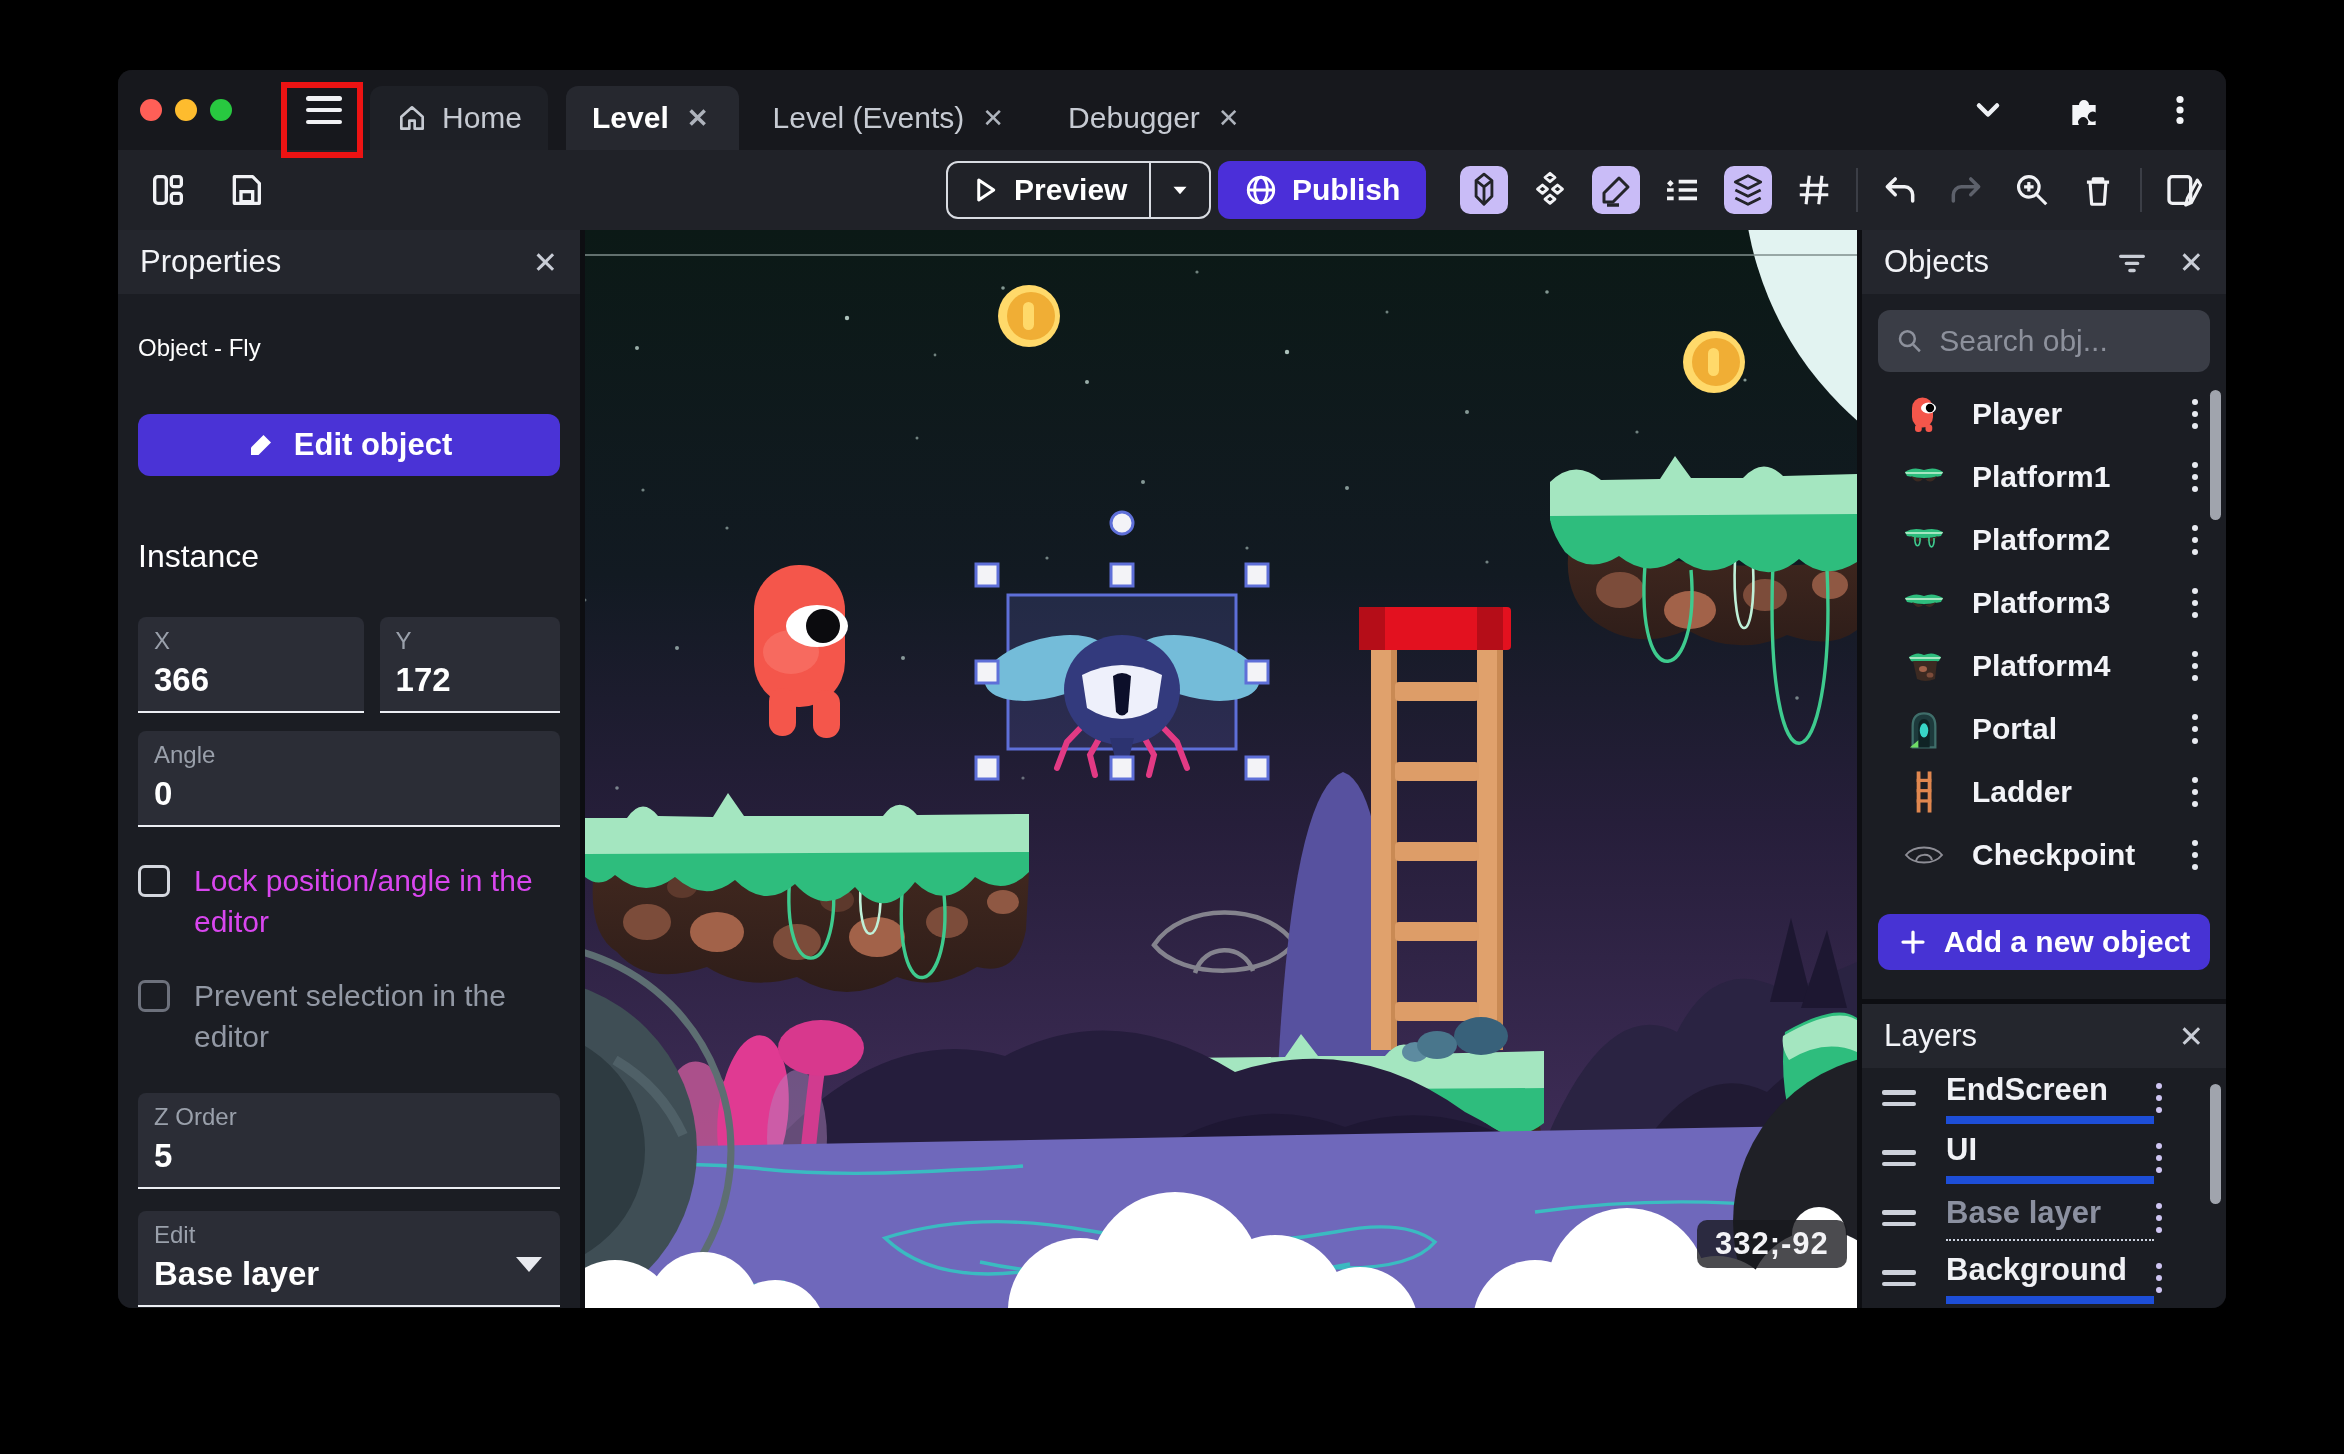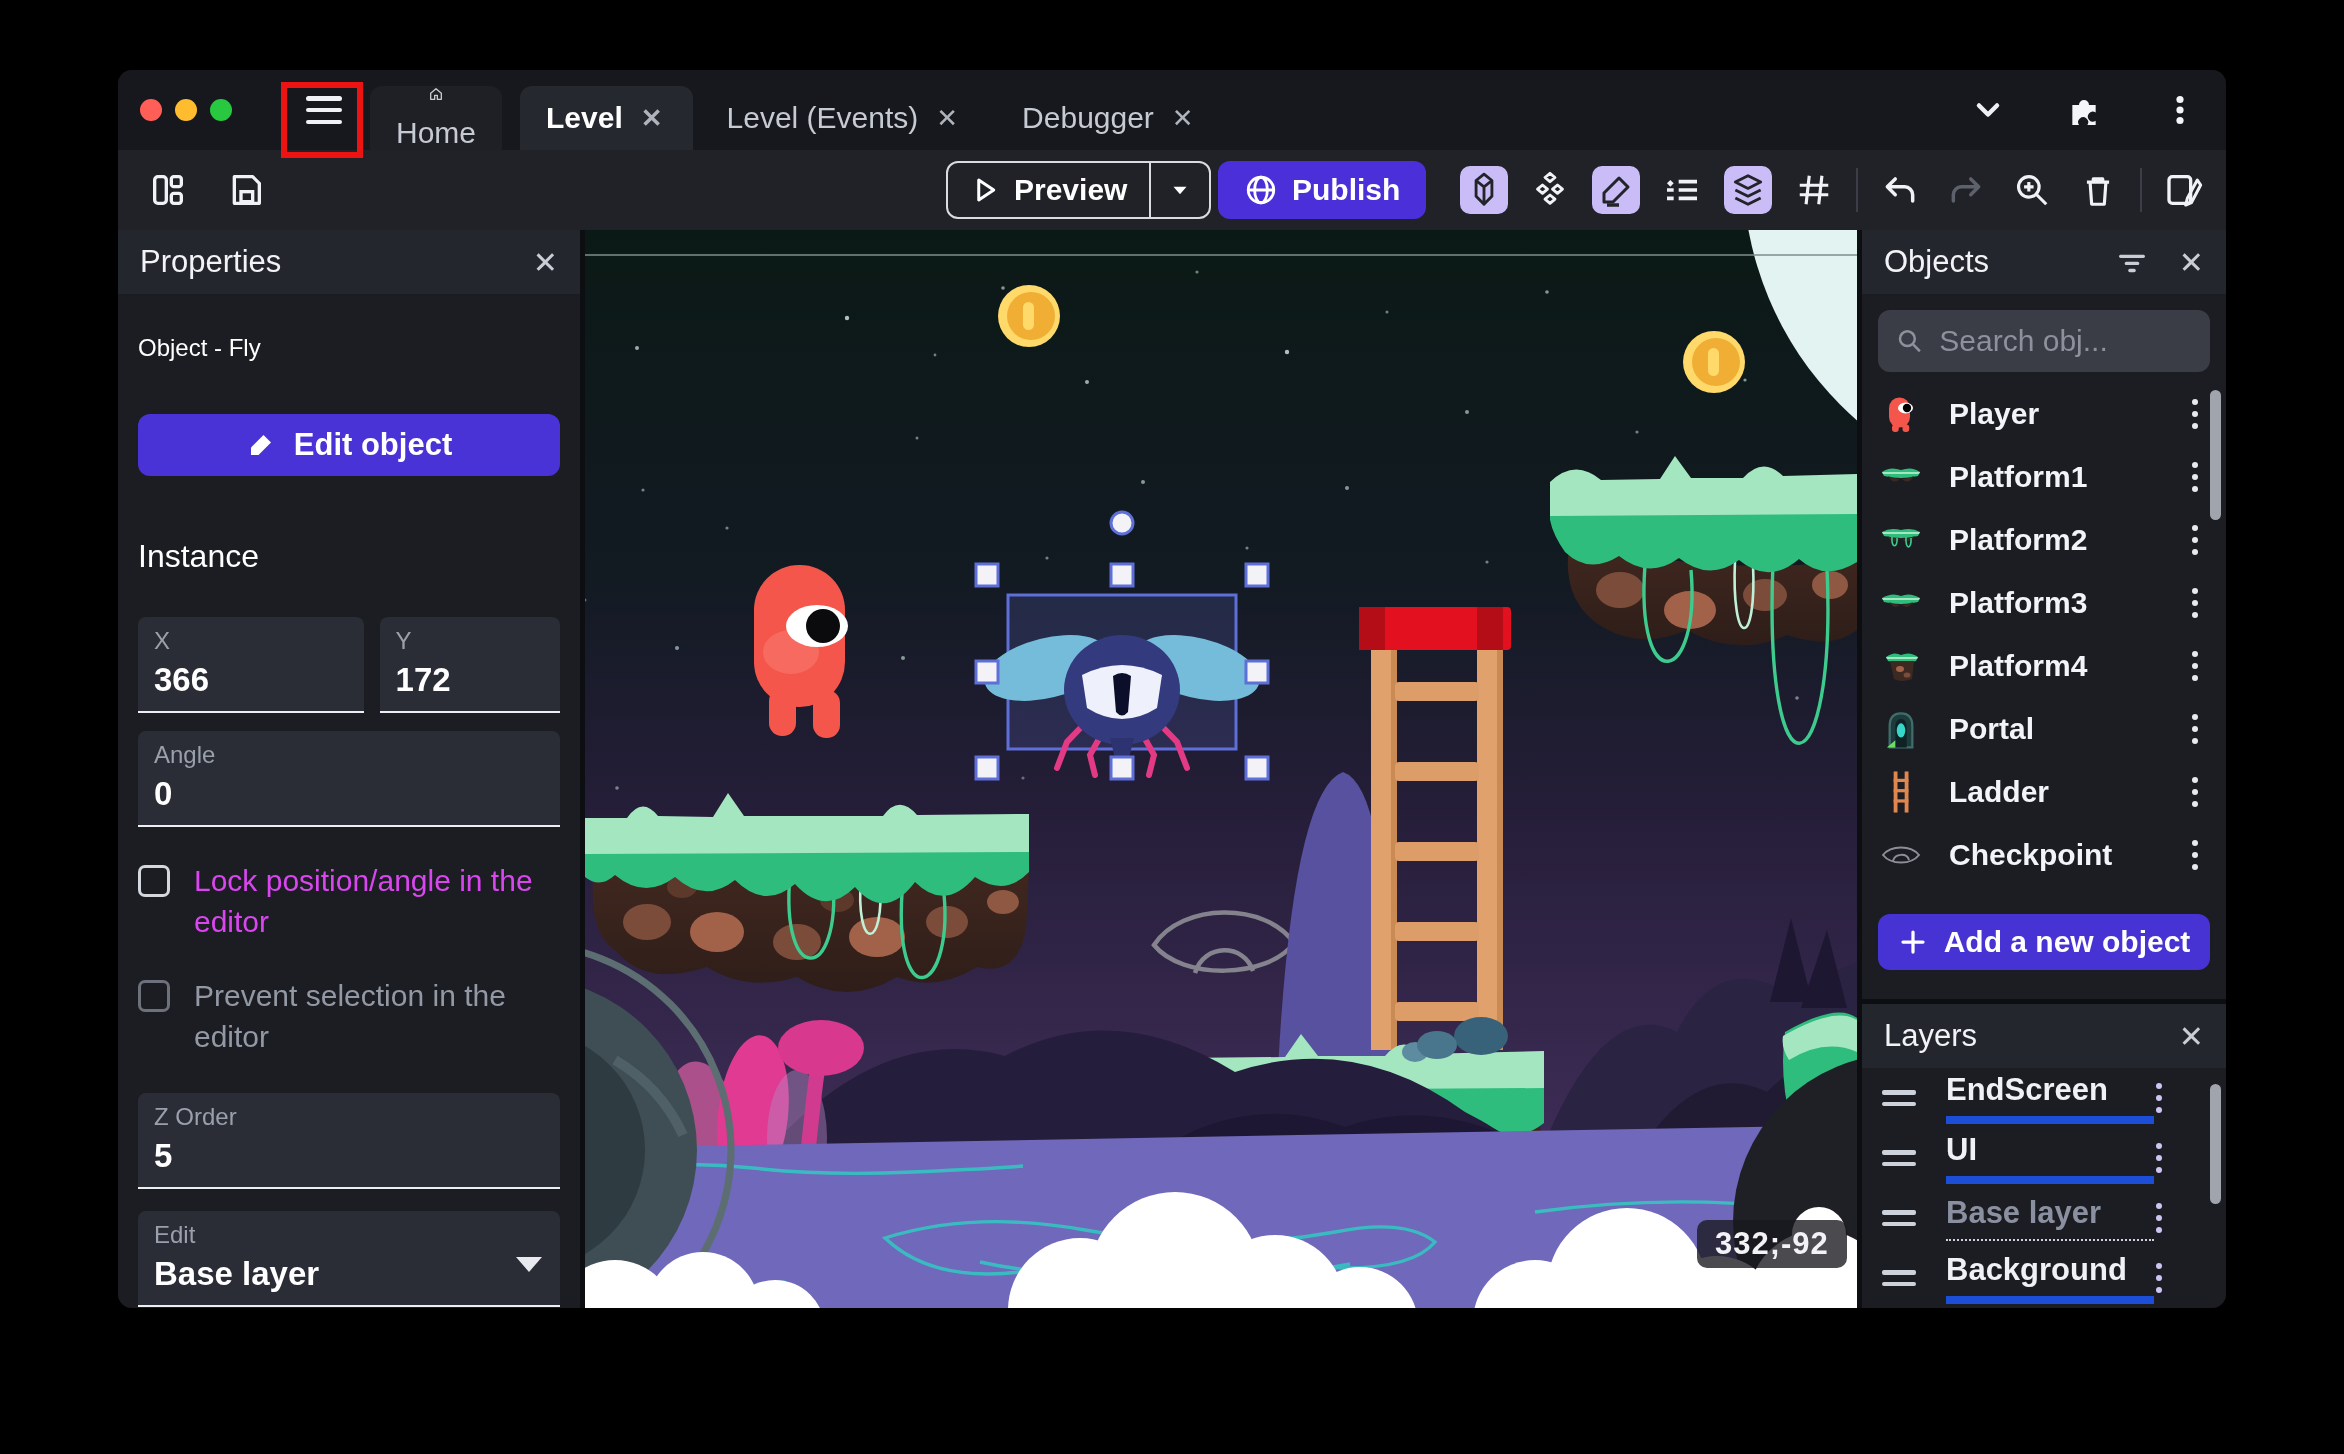--- a/index.html
+++ b/index.html
@@ -9,21 +9,21 @@
   
   .titlebar { position:relative; height:80px; background:#17181d; }
   .traffic { position:absolute; left:22px; top:29px; display:flex; gap:13px; }
   .tl { width:22px; height:22px; border-radius:50%; }
   .tl.red{ background:#ff5f57; } .tl.yellow{ background:#febc2e; } .tl.green{ background:#28c840; }
   .hamburger { position:absolute; left:186px; top:22px; width:40px; height:36px; display:flex; flex-direction:column; justify-content:space-between; padding:4px 2px; cursor:pointer; }
   .hamburger span { display:block; height:4.5px; border-radius:3px; background:#f1f2f5; }
   .red-annotation { position:absolute; left:163px; top:12px; width:82px; height:76px; border:6px solid #ec1313; z-index:50; }
   .tabs { position:absolute; left:252px; bottom:0; display:flex; align-items:flex-end; height:80px; }
   .tab { display:flex; align-items:center; gap:14px; height:64px; padding:0 26px; border-radius:12px 12px 0 0; color:#c6cad2; font-size:30px; cursor:pointer; }
-  .tab.home { background:#1e2026; margin-right:10px;flex-direction:column; }
+  .tab.home { background:#1e2026; margin-right:10px; }
   .tab.active { background:#26282f; color:#ffffff; font-weight:bold; }
   .tab .x { font-size:26px; color:#aeb3bc; padding:2px 4px; cursor:pointer; }
   .tab + .tab { margin-left:8px; }
   .tb-right { position:absolute; right:24px; top:18px; display:flex; align-items:center; gap:52px; }
   .tb-right .ic { width:44px; height:44px; display:flex; align-items:center; justify-content:center; cursor:pointer; }
 
   
   .toolbar { position:relative; height:80px; background:#202228;text-align:right; }
   .tool-left { position:absolute; left:26px; top:16px; display:flex; gap:30px; }
   .tool-ic { width:48px; height:48px; display:flex; align-items:center; justify-content:center; border-radius:10px; cursor:pointer; }
@@ -67,21 +67,21 @@
   .canvas { width:1272px; flex:none; position:relative; background:#1a1426; overflow:hidden; cursor:crosshair; }
   .canvas svg { position:absolute; inset:0; display:block; }
   .coords-badge { position:absolute; left:1112px; top:990px; padding:6px 18px; background:rgba(24,24,30,0.78); border-radius:10px; color:#f3f3f6; font-size:31px; font-weight:bold; letter-spacing:1px; }
 
   
   .rightcol { width:364px; flex:none; display:flex; flex-direction:column; gap:5px; }
   .objects { height:787px; position:relative; }
   .searchbox { margin:16px 16px 10px; height:62px; background:#3a3d46; border-radius:12px; display:flex; align-items:center; gap:16px; padding:0 18px; }
   .searchbox input { background:transparent; border:none; outline:none; color:#e8eaf0; font-size:30px; width:100%; font-family:"Liberation Sans", sans-serif; }
   .searchbox input::placeholder { color:#8d919c; }
-  .objrow { height:63px; display:flex; align-items:center; padding:0 26px 0 17px; cursor:pointer; }
+  .objrow { height:63px; display:flex; align-items:center; padding:0 26px 0 40px; cursor:pointer; }
   .objrow .oic { width:44px; height:44px; flex:none; display:flex; align-items:center; justify-content:center; }
   .objrow .olabel { font-size:30px; font-weight:bold; color:#f3f4f8; margin-left:26px; flex:1; }
   .kebab { width:10px; display:flex; flex-direction:column; gap:6px; align-items:center; cursor:pointer; }
   .kebab i { width:6px; height:6px; border-radius:50%; background:#e8eaf0; }
   .kebab.lav i { background:#cfc5f2; }
   .btn-add { margin:28px 16px 0; height:56px; background:#4733d4; border-radius:12px; display:flex; align-items:center; justify-content:center; gap:16px; color:#fff; font-size:30px; font-weight:bold; cursor:pointer; }
   .scrollthumb { position:absolute; right:5px; width:11px; border-radius:6px; background:#a0a4ad; }
   .layers { flex:1; position:relative; }
   .layrow { height:60px; display:flex; align-items:center; padding:0 24px 0 20px; cursor:pointer; }
   .drag-handle { width:34px; display:flex; flex-direction:column; gap:7px; flex:none; cursor:grab; }

